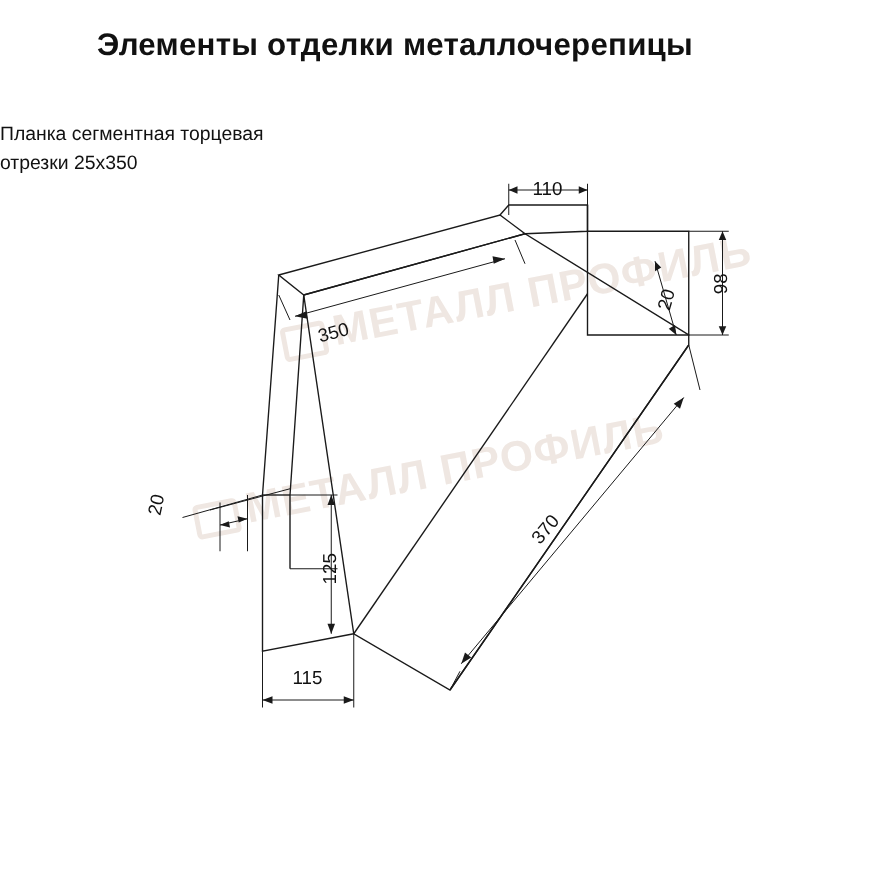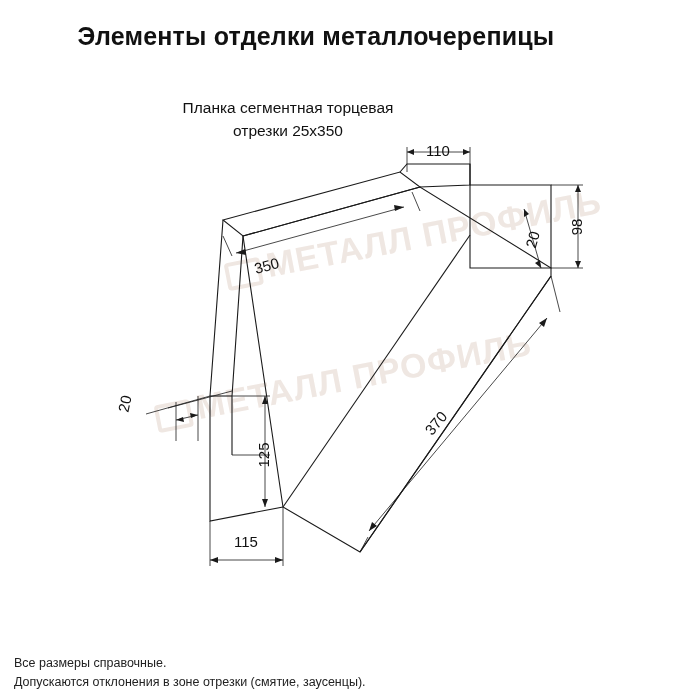--- a/index.html
+++ b/index.html
@@ -28,21 +28,20 @@
     font-size: 25px;
     font-weight: bold;
     letter-spacing: 0.2px;
     color: #111111;
   }
   .subtitle {
     position: absolute;
     top: 96px;
     left: 0;
     width: 576px;
-    text-align: center;
     font-size: 15.5px;
     line-height: 23px;
     color: #111111;
   }
   .drawing {
     position: absolute;
     top: 0;
     left: 0;
   }
   .footnotes {
@@ -205,18 +204,14 @@
       <text x="437" y="424" text-anchor="middle" dominant-baseline="middle" transform="rotate(-50 437 424)">370</text>
 
       <text x="126" y="404" text-anchor="middle" dominant-baseline="middle" transform="rotate(-78 126 404)">20</text>
 
       <text x="265" y="455" text-anchor="middle" dominant-baseline="middle" transform="rotate(-90 265 455)">125</text>
 
       <text x="246" y="543" text-anchor="middle" dominant-baseline="middle">115</text>
     </g>
   </svg>
 
-  <div class="footnotes">
-    <div>Все размеры справочные.</div>
-    <div>Допускаются отклонения в зоне отрезки (смятие, заусенцы).</div>
-  </div>
 
 </div>
 
 </body></html>

